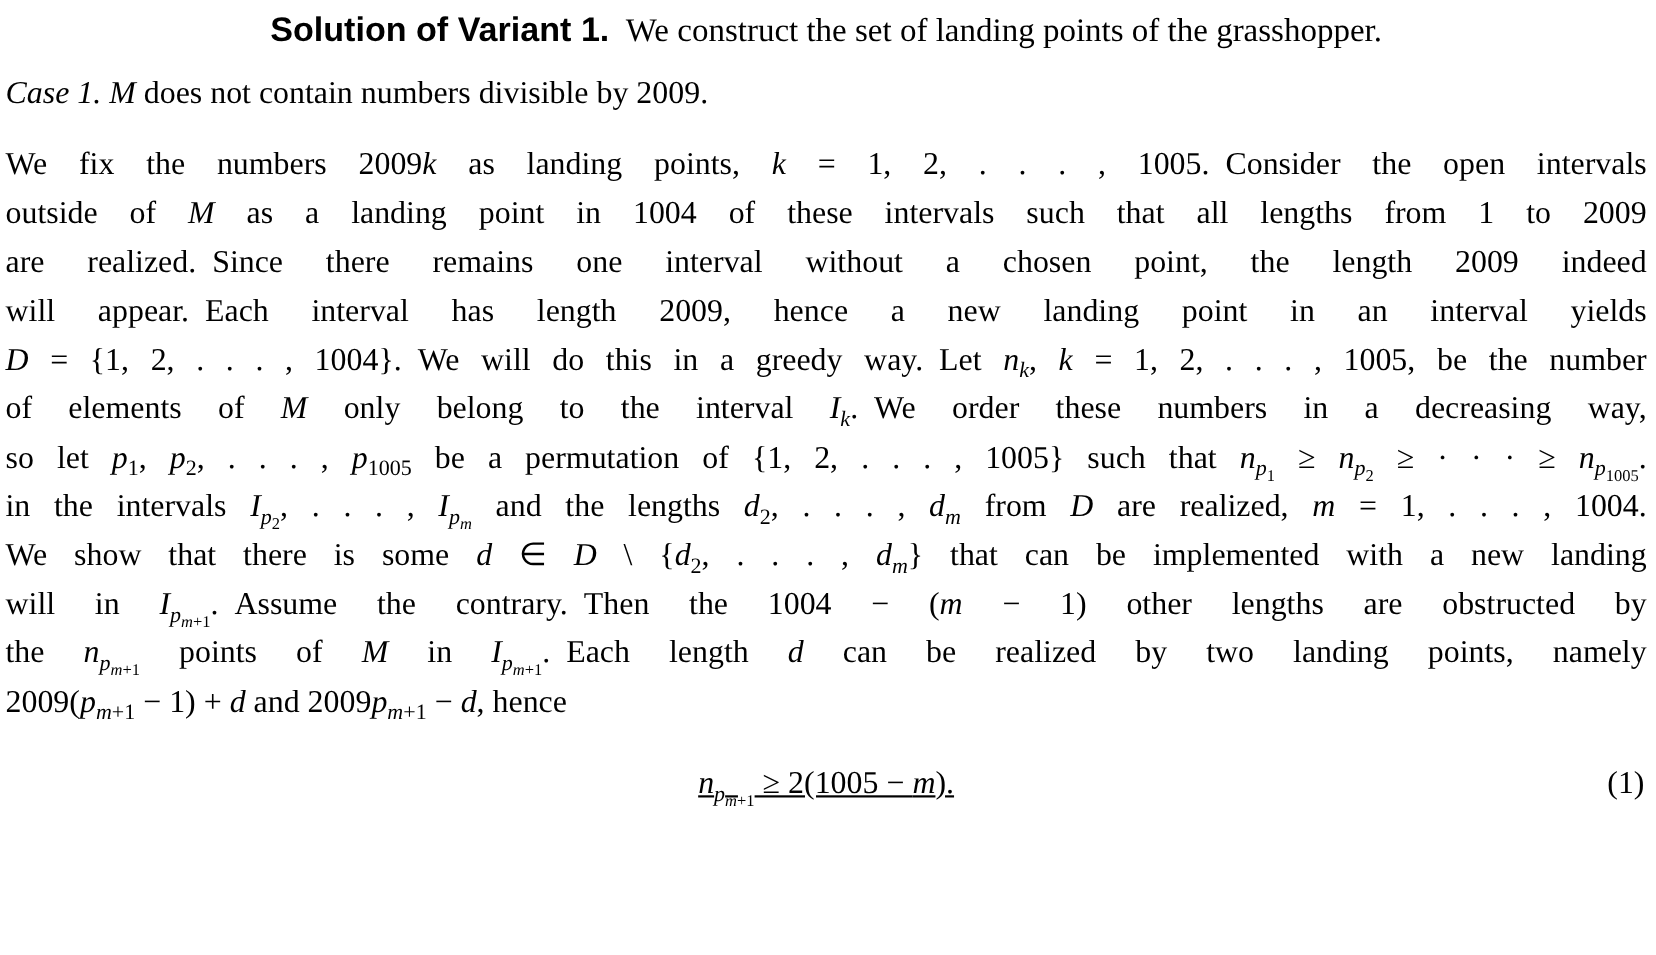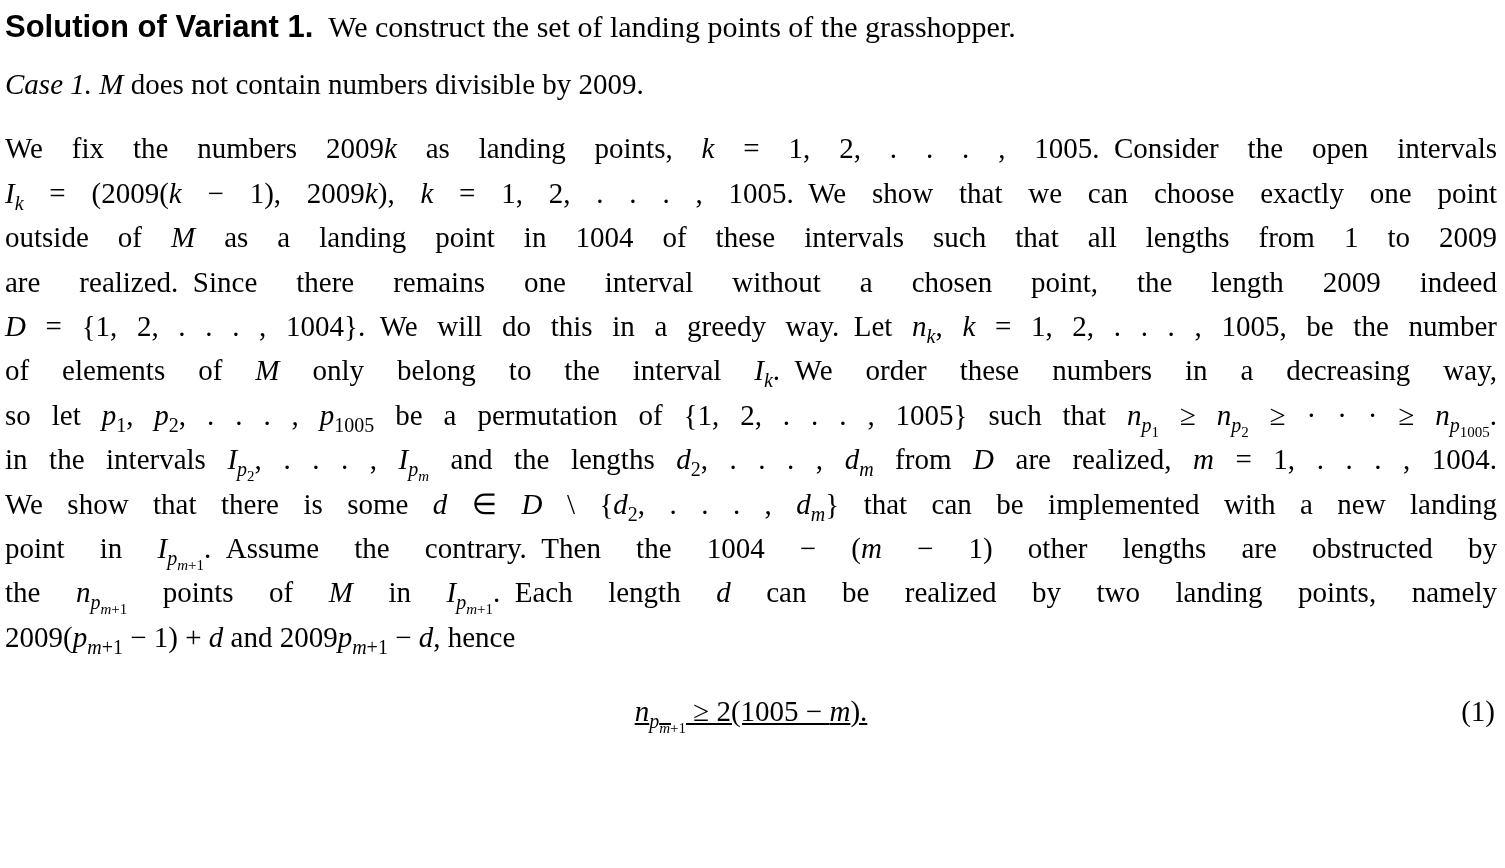--- a/index.html
+++ b/index.html
@@ -5,20 +5,21 @@
   html,body{margin:0;padding:0;}
   body{
     width:1505px;height:868px;overflow:hidden;
     background:#ffffff;color:#000000;
     font-family:"Liberation Serif", serif;
   }
   .page{padding:4px 8px 0 5px;width:1492px;}
   .hline{
     font-size:30px;line-height:46px;margin-bottom:12px;
     white-space:nowrap;
+    text-align:center;
   }
   .tline{font-size:29px;line-height:44.4px;}
   .just{text-align:justify;text-align-last:justify;}
   .caseline{margin-bottom:20px;}
   
   .seg{}
   .r{}
   .i{font-style:italic;}
   .bs{font-family:"Liberation Sans", sans-serif;font-weight:700;font-size:31px;}
   .sub  {font-size:20px;vertical-align:-7px;line-height:0;}
@@ -31,29 +32,29 @@
   .eqno{position:absolute;right:2px;top:0;}
 </style>
 </head>
 <body>
 
 <div class="page">
   <div class="hline"><span class="seg bs">Solution of Variant 1.</span><span class="seg r"> We construct the set of landing points of the grasshopper.</span></div>
   <div class="tline caseline"><span class="seg i">Case 1.</span><span class="seg r"> </span><span class="seg i">M</span><span class="seg r"> does not contain numbers divisible by 2009.</span></div>
   <div class="para">
       <div class="tline just"><span class="seg r">We fix the numbers 2009</span><span class="seg i">k</span><span class="seg r"> as landing points, </span><span class="seg i">k</span><span class="seg r"> = 1, 2, . . . , 1005. Consider the open intervals</span></div>
-      <div class="tline just"><span class="seg i">I</span><span class="seg subi">k</span><span class="seg r"> = (2009(</span><span class="seg i">k</span><span class="seg r"> − 1), 2009</span><span class="seg i">k</span><span class="seg r">), </span><span class="seg i">k</span><span class="seg r"> = 1, 2, . . . , 1005. We show that we can choose exactly one point</span></div>
       <div class="tline just"><span class="seg r">outside of </span><span class="seg i">M</span><span class="seg r"> as a landing point in 1004 of these intervals such that all lengths from 1 to 2009</span></div>
       <div class="tline just"><span class="seg r">are realized. Since there remains one interval without a chosen point, the length 2009 indeed</span></div>
+      <div class="tline just"><span class="seg r">will appear. Each interval has length 2009, hence a new landing point in an interval yields</span></div>
       <div class="tline just"><span class="seg i">D</span><span class="seg r"> = {1, 2, . . . , 1004}. We will do this in a greedy way. Let </span><span class="seg i">n</span><span class="seg subi">k</span><span class="seg r">, </span><span class="seg i">k</span><span class="seg r"> = 1, 2, . . . , 1005, be the number</span></div>
       <div class="tline just"><span class="seg r">of elements of </span><span class="seg i">M</span><span class="seg r"> only belong to the interval </span><span class="seg i">I</span><span class="seg subi">k</span><span class="seg r">. We order these numbers in a decreasing way,</span></div>
       <div class="tline just"><span class="seg r">so let </span><span class="seg i">p</span><span class="seg sub">1</span><span class="seg r">, </span><span class="seg i">p</span><span class="seg sub">2</span><span class="seg r">, . . . , </span><span class="seg i">p</span><span class="seg sub">1005</span><span class="seg r"> be a permutation of {1, 2, . . . , 1005} such that </span><span class="seg i">n</span><span class="seg subi">p</span><span class="seg ssub">1</span><span class="seg r"> ≥ </span><span class="seg i">n</span><span class="seg subi">p</span><span class="seg ssub">2</span><span class="seg r"> ≥ · · · ≥ </span><span class="seg i">n</span><span class="seg subi">p</span><span class="seg ssub">1005</span><span class="seg r">.</span></div>
       <div class="tline just"><span class="seg r">in the intervals </span><span class="seg i">I</span><span class="seg subi">p</span><span class="seg ssub">2</span><span class="seg r">, . . . , </span><span class="seg i">I</span><span class="seg subi">p</span><span class="seg ssubi">m</span><span class="seg r"> and the lengths </span><span class="seg i">d</span><span class="seg sub">2</span><span class="seg r">, . . . , </span><span class="seg i">d</span><span class="seg subi">m</span><span class="seg r"> from </span><span class="seg i">D</span><span class="seg r"> are realized, </span><span class="seg i">m</span><span class="seg r"> = 1, . . . , 1004.</span></div>
       <div class="tline just"><span class="seg r">We show that there is some </span><span class="seg i">d</span><span class="seg r"> ∈ </span><span class="seg i">D</span><span class="seg r"> \ {</span><span class="seg i">d</span><span class="seg sub">2</span><span class="seg r">, . . . , </span><span class="seg i">d</span><span class="seg subi">m</span><span class="seg r">} that can be implemented with a new landing</span></div>
-      <div class="tline just"><span class="seg r">point in </span><span class="seg i">I</span><span class="seg subi">p</span><span class="seg ssubi">m</span><span class="seg ssub">+1</span><span class="seg r">. Assume the contrary. Then the 1004 − (</span><span class="seg i">m</span><span class="seg r"> − 1) other lengths are obstructed by</span></div>
+      <div class="tline just"><span class="seg r">will in </span><span class="seg i">I</span><span class="seg subi">p</span><span class="seg ssubi">m</span><span class="seg ssub">+1</span><span class="seg r">. Assume the contrary. Then the 1004 − (</span><span class="seg i">m</span><span class="seg r"> − 1) other lengths are obstructed by</span></div>
       <div class="tline just"><span class="seg r">the </span><span class="seg i">n</span><span class="seg subi">p</span><span class="seg ssubi">m</span><span class="seg ssub">+1</span><span class="seg r"> points of </span><span class="seg i">M</span><span class="seg r"> in </span><span class="seg i">I</span><span class="seg subi">p</span><span class="seg ssubi">m</span><span class="seg ssub">+1</span><span class="seg r">. Each length </span><span class="seg i">d</span><span class="seg r"> can be realized by two landing points, namely</span></div>
       <div class="tline"><span class="seg r">2009(</span><span class="seg i">p</span><span class="seg subi">m</span><span class="seg sub">+1</span><span class="seg r"> − 1) + </span><span class="seg i">d</span><span class="seg r"> and 2009</span><span class="seg i">p</span><span class="seg subi">m</span><span class="seg sub">+1</span><span class="seg r"> − </span><span class="seg i">d</span><span class="seg r">, hence</span></div>
     </div>
   <div class="eqrow">
     <div class="eqformula"><span class="seg i">n</span><span class="seg subi">p</span><span class="seg ssubi">m</span><span class="seg ssub">+1</span><span class="seg r"> ≥ 2(1005 − </span><span class="seg i">m</span><span class="seg r">).</span></div>
     <div class="eqno">(1)</div>
   </div>
 </div>
 
 </body></html>

